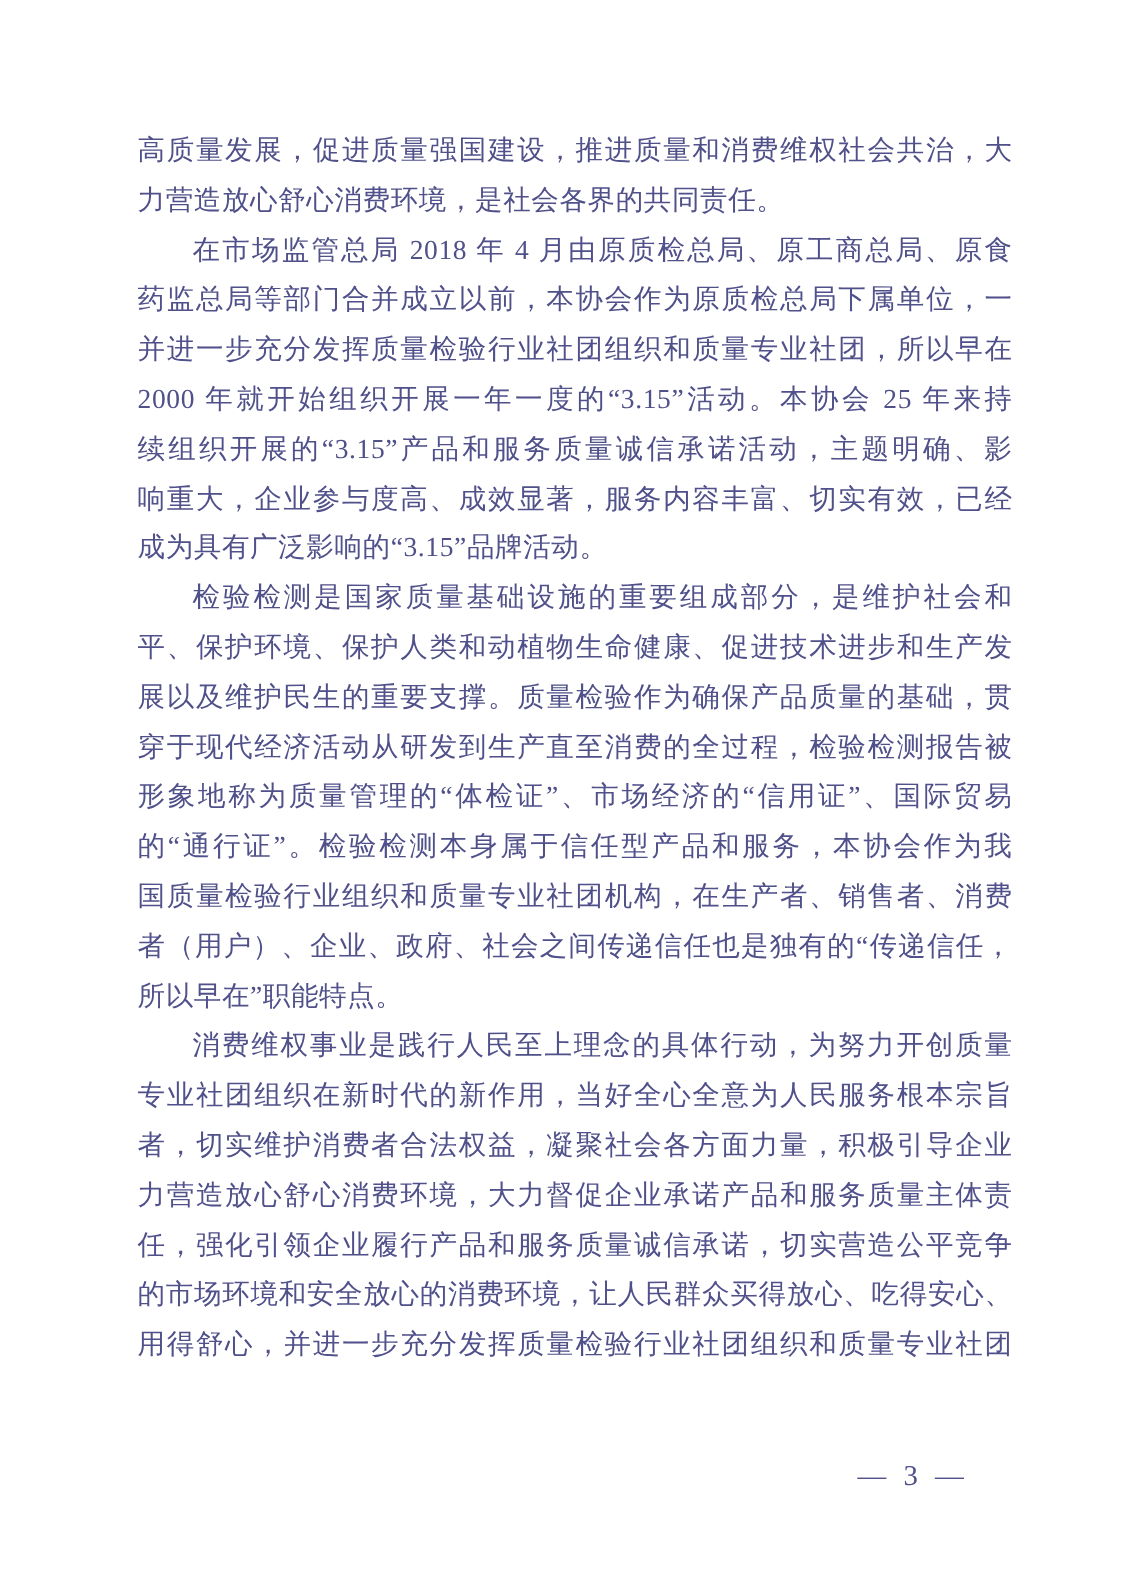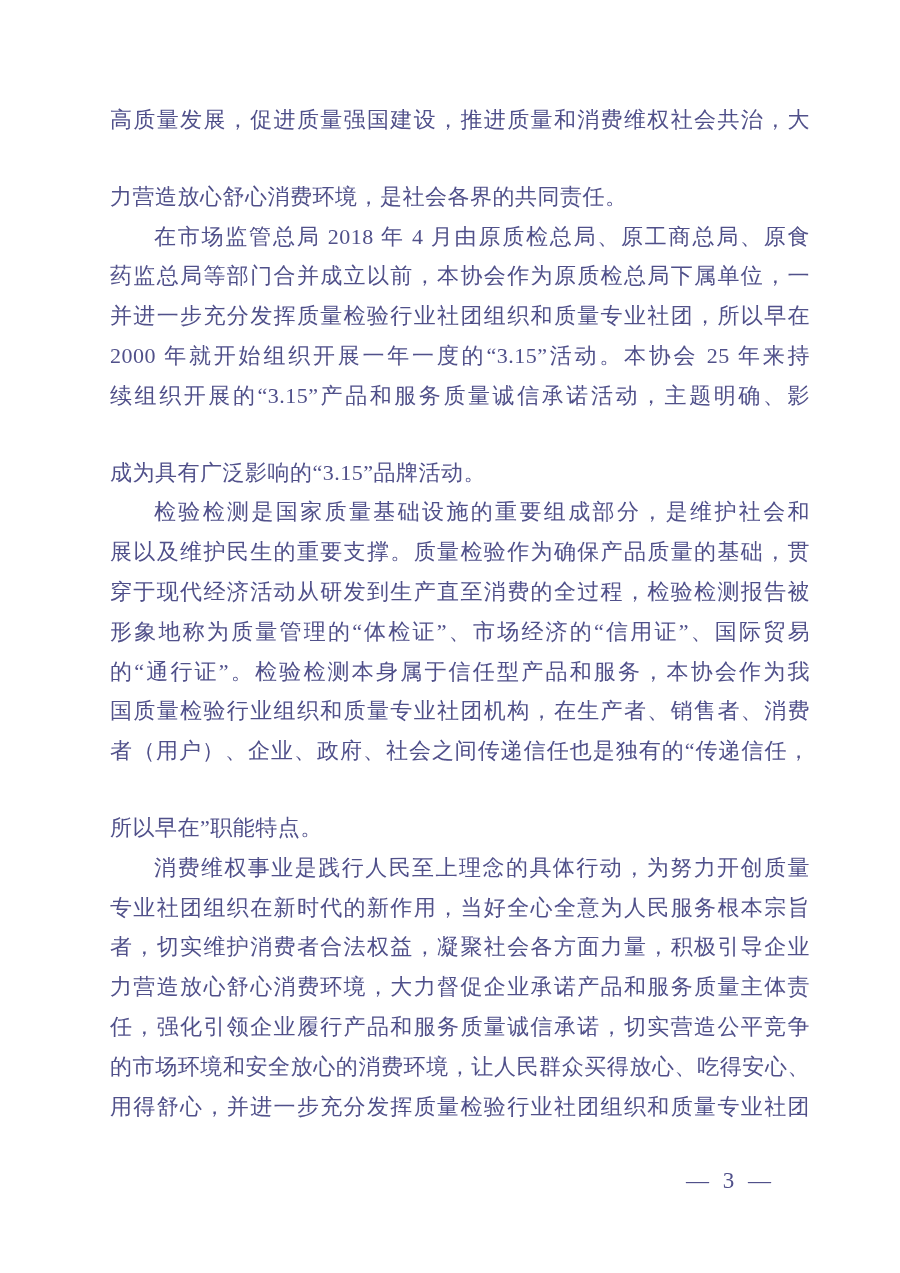--- a/index.html
+++ b/index.html
@@ -37,21 +37,20 @@
     text-align: justify;
     text-align-last: justify;
     white-space: normal;
     overflow: hidden;
   }
   .line.indent {
     text-indent: 2em;
   }
   .line.para-end {
     text-align-last: left;
-    margin-top: 37px;
   }
   .footer {
     position: absolute;
     top: 1168px;
     right: 125px;
     font-size: 23px;
     letter-spacing: 4px;
   }
 </style>
 </head>
@@ -63,24 +62,26 @@
   <div class="paragraph">
         <div class="line">高质量发展，促进质量强国建设，推进质量和消费维权社会共治，大</div>
         <div class="line para-end">力营造放心舒心消费环境，是社会各界的共同责任。</div>
       </div>
       <div class="paragraph">
         <div class="line indent">在市场监管总局 2018 年 4 月由原质检总局、原工商总局、原食</div>
         <div class="line">药监总局等部门合并成立以前，本协会作为原质检总局下属单位，一</div>
         <div class="line">并进一步充分发挥质量检验行业社团组织和质量专业社团，所以早在</div>
         <div class="line">2000 年就开始组织开展一年一度的“3.15”活动。本协会 25 年来持</div>
         <div class="line">续组织开展的“3.15”产品和服务质量诚信承诺活动，主题明确、影</div>
+        <div class="line">响重大，企业参与度高、成效显著，服务内容丰富、切实有效，已经</div>
         <div class="line para-end">成为具有广泛影响的“3.15”品牌活动。</div>
       </div>
       <div class="paragraph">
         <div class="line indent">检验检测是国家质量基础设施的重要组成部分，是维护社会和</div>
+        <div class="line">平、保护环境、保护人类和动植物生命健康、促进技术进步和生产发</div>
         <div class="line">展以及维护民生的重要支撑。质量检验作为确保产品质量的基础，贯</div>
         <div class="line">穿于现代经济活动从研发到生产直至消费的全过程，检验检测报告被</div>
         <div class="line">形象地称为质量管理的“体检证”、市场经济的“信用证”、国际贸易</div>
         <div class="line">的“通行证”。检验检测本身属于信任型产品和服务，本协会作为我</div>
         <div class="line">国质量检验行业组织和质量专业社团机构，在生产者、销售者、消费</div>
         <div class="line">者（用户）、企业、政府、社会之间传递信任也是独有的“传递信任，</div>
         <div class="line para-end">所以早在”职能特点。</div>
       </div>
       <div class="paragraph">
         <div class="line indent">消费维权事业是践行人民至上理念的具体行动，为努力开创质量</div>

